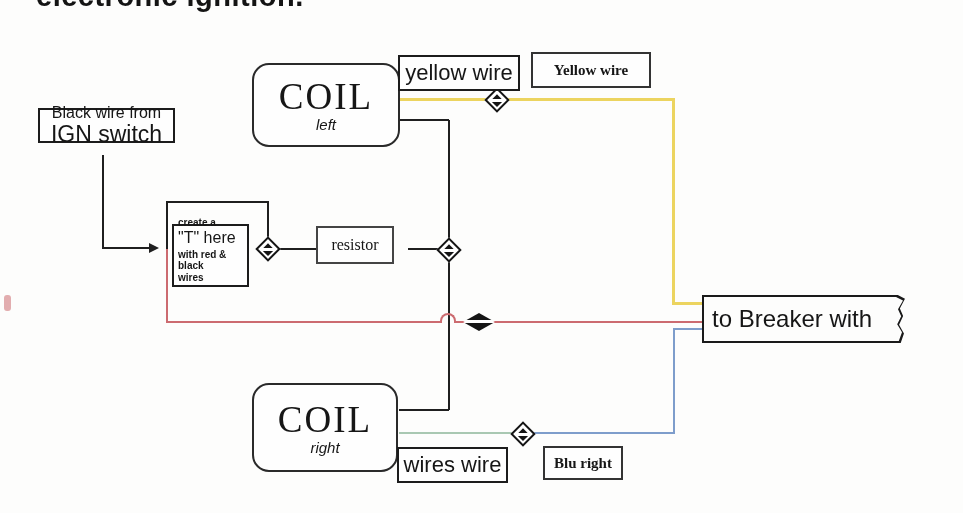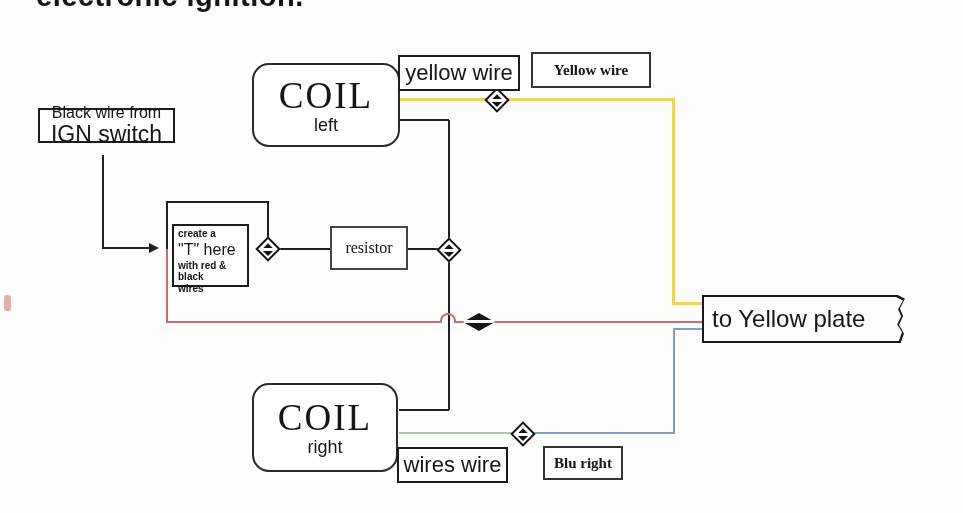--- a/index.html
+++ b/index.html
@@ -16,25 +16,25 @@
   
   .box{
     position:absolute;background:#fefefe;border:2px solid #1c1c1c;
     display:flex;align-items:center;justify-content:center;box-sizing:border-box;
     text-align:center;
   }
   .coil{
     border-radius:17px;flex-direction:column;border-color:#2a2a2a;line-height:1;
   }
   .coil .coil-title{font-family:"Liberation Serif",serif;font-size:37px;letter-spacing:2px;}
-  .coil .coil-sub{font-size:18px;margin-top:2px;}
+  .coil .coil-sub{font-size:15px;margin-top:2px;font-style:italic;}
   .sans-lg{font-size:22px;}
   .serif-tag{font-family:"Liberation Serif",serif;font-weight:bold;font-size:15px;border-width:2px;border-color:#333;}
   .resistor-box{font-family:"Liberation Serif",serif;font-size:16px;border-color:#444;}
-  .note-box{flex-direction:column;align-items:flex-start;justify-content:space-between;
+  .note-box{flex-direction:column;align-items:flex-start;justify-content:flex-end;
     text-align:left;padding:2px 2px 2px 4px;line-height:1.15;}
   .note-sm{font-size:10px;font-weight:bold;}
   .note-lg{font-size:16px;margin:1px 0;}
   
   .breaker{
     position:absolute;left:702px;top:295px;width:204px;height:48px;
     background:#1a1a1a;
     clip-path:polygon(0 0,96% 0,99.5% 8%,97% 28%,98.6% 44%,96.6% 62%,99% 80%,97.4% 100%,0 100%);
   }
   .breaker-inner{
@@ -140,28 +140,28 @@
     <span>Yellow wire</span>
   </div>
 
   <div class="box note-box" style="left:172px;top:224px;width:77px;height:63px">
     <span class="note-sm">create a</span>
     <span class="note-lg">"T" here</span>
     <span class="note-sm">with red &amp; black</span>
     <span class="note-sm">wires</span>
   </div>
 
-  <div class="box resistor-box" style="left:330px;top:226px;width:78px;height:44px">
+  <div class="box resistor-box" style="left:316px;top:226px;width:78px;height:38px">
     <span>resistor</span>
   </div>
 
 
   <div class="breaker">
     <div class="breaker-inner">
-      <span>to Yellow plate</span>
+      <span>to Breaker with</span>
     </div>
   </div>
 
   <div class="box coil" style="left:252px;top:383px;width:146px;height:89px">
     <span class="coil-title">COIL</span>
     <span class="coil-sub">right</span>
   </div>
 
   <div class="box sans-lg" style="left:397px;top:447px;width:111px;height:36px">
     <span>wires wire</span>

